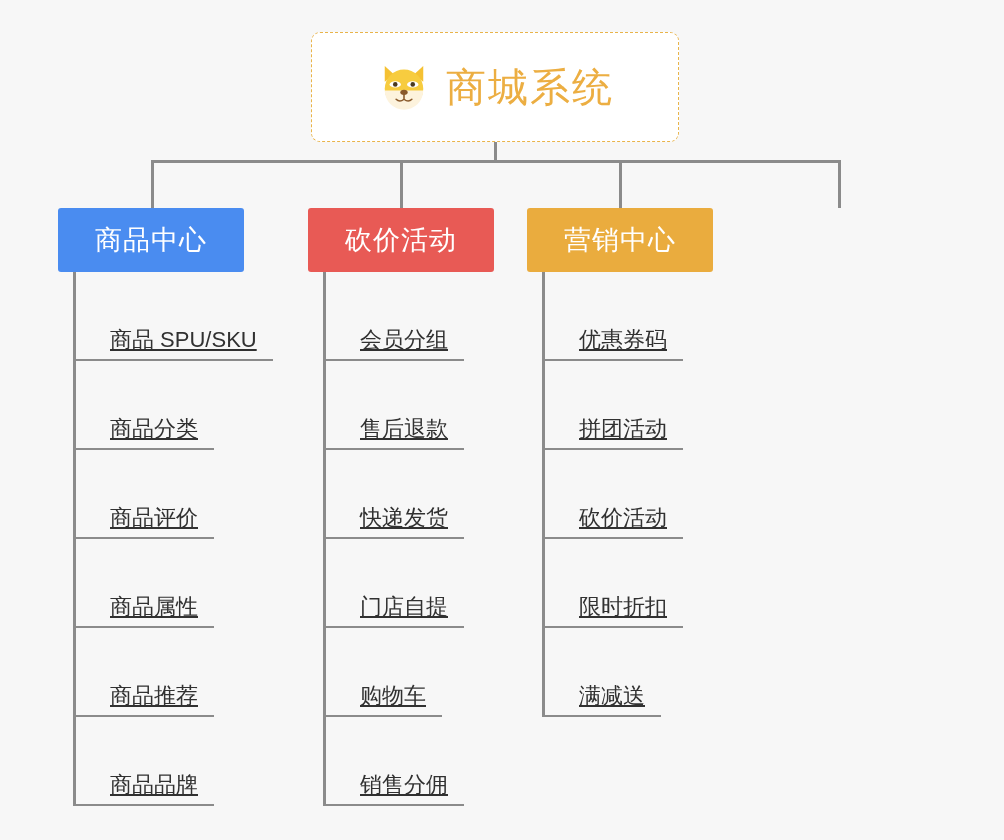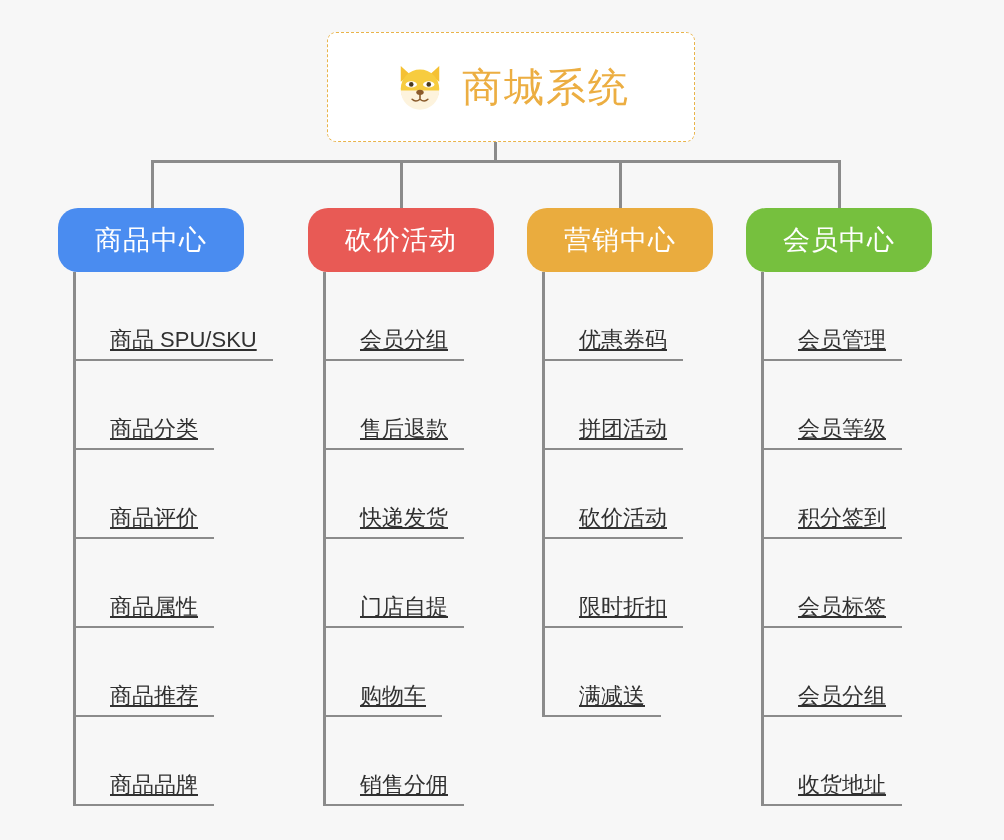--- a/index.html
+++ b/index.html
@@ -27,21 +27,20 @@
     width: 368px;
     height: 110px;
     background: #ffffff;
     border: 1px dashed #e9b44a;
     border-radius: 9px;
     box-sizing: border-box;
     display: flex;
     align-items: center;
     justify-content: center;
     gap: 14px;
-    margin-left: 16px;
   }
   .root-emoji {
     width: 56px;
     height: 56px;
     display: block;
     flex: 0 0 auto;
   }
   .root-title {
     font-size: 40px;
     color: #ecae42;
@@ -75,21 +74,21 @@
 
   
   .column {
     position: absolute;
     top: 208px;
     width: 200px;
   }
   .cat-header {
     width: 186px;
     height: 64px;
-    border-radius: 20px;
+    border-radius: 3px;
     display: flex;
     align-items: center;
     justify-content: center;
     box-sizing: border-box;
   }
   .cat-header-label {
     font-size: 27px;
     color: #ffffff;
     letter-spacing: 1px;
     line-height: 1;
@@ -226,39 +225,14 @@
         </div>
       <div class="leaf-item">
           <span class="leaf-label">限时折扣</span>
         </div>
       <div class="leaf-item">
           <span class="leaf-label">满减送</span>
         </div>
     </div>
   </div>
 
-  <div class="column" style="left:746px">
-    <div class="cat-header" style="background:#76c03e">
-      <span class="cat-header-label">会员中心</span>
-    </div>
-    <div class="leaf-list">
-      <div class="leaf-item">
-          <span class="leaf-label">会员管理</span>
-        </div>
-      <div class="leaf-item">
-          <span class="leaf-label">会员等级</span>
-        </div>
-      <div class="leaf-item">
-          <span class="leaf-label">积分签到</span>
-        </div>
-      <div class="leaf-item">
-          <span class="leaf-label">会员标签</span>
-        </div>
-      <div class="leaf-item">
-          <span class="leaf-label">会员分组</span>
-        </div>
-      <div class="leaf-item">
-          <span class="leaf-label">收货地址</span>
-        </div>
-    </div>
-  </div>
 
 </div>
 
 </body></html>

